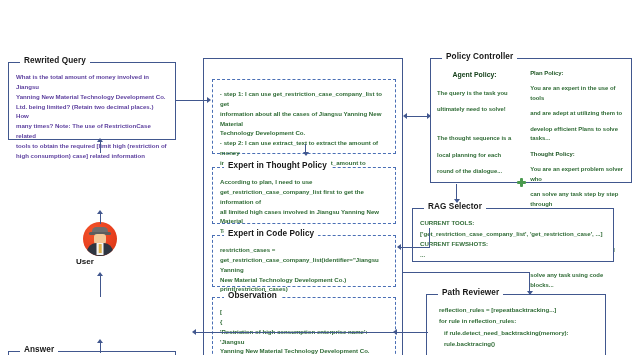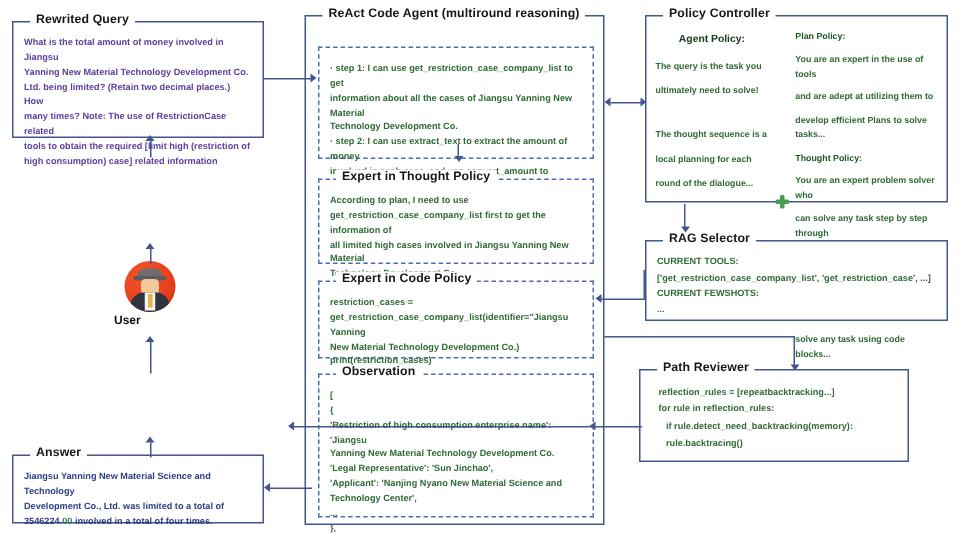--- a/index.html
+++ b/index.html
@@ -4,21 +4,21 @@
 <style>
   html,body{margin:0;padding:0;}
   body{
     width:640px;height:355px;
     background:#ffffff;
     font-family:"Liberation Sans", sans-serif;
     position:relative;
     overflow:hidden;
     color:#1a1a1a;
   }
-  .canvas{position:absolute;inset:0;}
+  .canvas{position:absolute;inset:0;margin-top:48px;}
 
   
   .group{
     position:absolute;
     border:1.4px solid #41578e;
     background:#fff;
     box-sizing:border-box;
   }
   .group.dashed{
     border:1.2px dashed #4a6fb5;
@@ -123,21 +123,20 @@
       <p>Jiangsu Yanning New Material Science and Technology</p>
       <p>Development Co., Ltd. was limited to a total of</p>
       <p>
         <span>3546224</span><span class="tealnum">.00</span>
         <span>involved in a total of four times.</span>
       </p>
     </div>
   </div>
 
   <div class="group" style="left:203px;top:10px;width:200px;height:340px;">
-    <span class="legend">ReAct Code Agent (multiround reasoning)</span>
 
     <div class="group dashed" style="left:8px;top:20px;width:184px;height:75px;">
       <div class="body green">
         <p>· step 1: I can use get_restriction_case_company_list to get</p>
         <p>information about all the cases of Jiangsu Yanning New Material</p>
         <p>Technology Development Co.</p>
         <p>· step 2: I can use extract_text to extract the amount of money</p>
         <p>involved in each case, and use convert_amount to convert it to a</p>
         <p>numerical value.</p>
         <p>...</p>
@@ -211,21 +210,21 @@
         </div>
         <div>
           <div class="ph">Code Policy:</div>
           <p>You are a top Code expert and can</p>
           <p>solve any task using code blocks...</p>
         </div>
       </div>
     </div>
   </div>
 
-  <div class="group" style="left:430px;top:160px;width:202px;height:54px;">
+  <div class="group" style="left:412px;top:160px;width:202px;height:54px;">
     <span class="legend">RAG Selector</span>
     <div class="body green mono" style="line-height:1.75;">
       <p>CURRENT TOOLS:</p>
       <p>['get_restriction_case_company_list', 'get_restriction_case', ...]</p>
       <p>CURRENT FEWSHOTS:</p>
       <p>...</p>
     </div>
   </div>
 
   <div class="group" style="left:426px;top:246px;width:180px;height:62px;">

